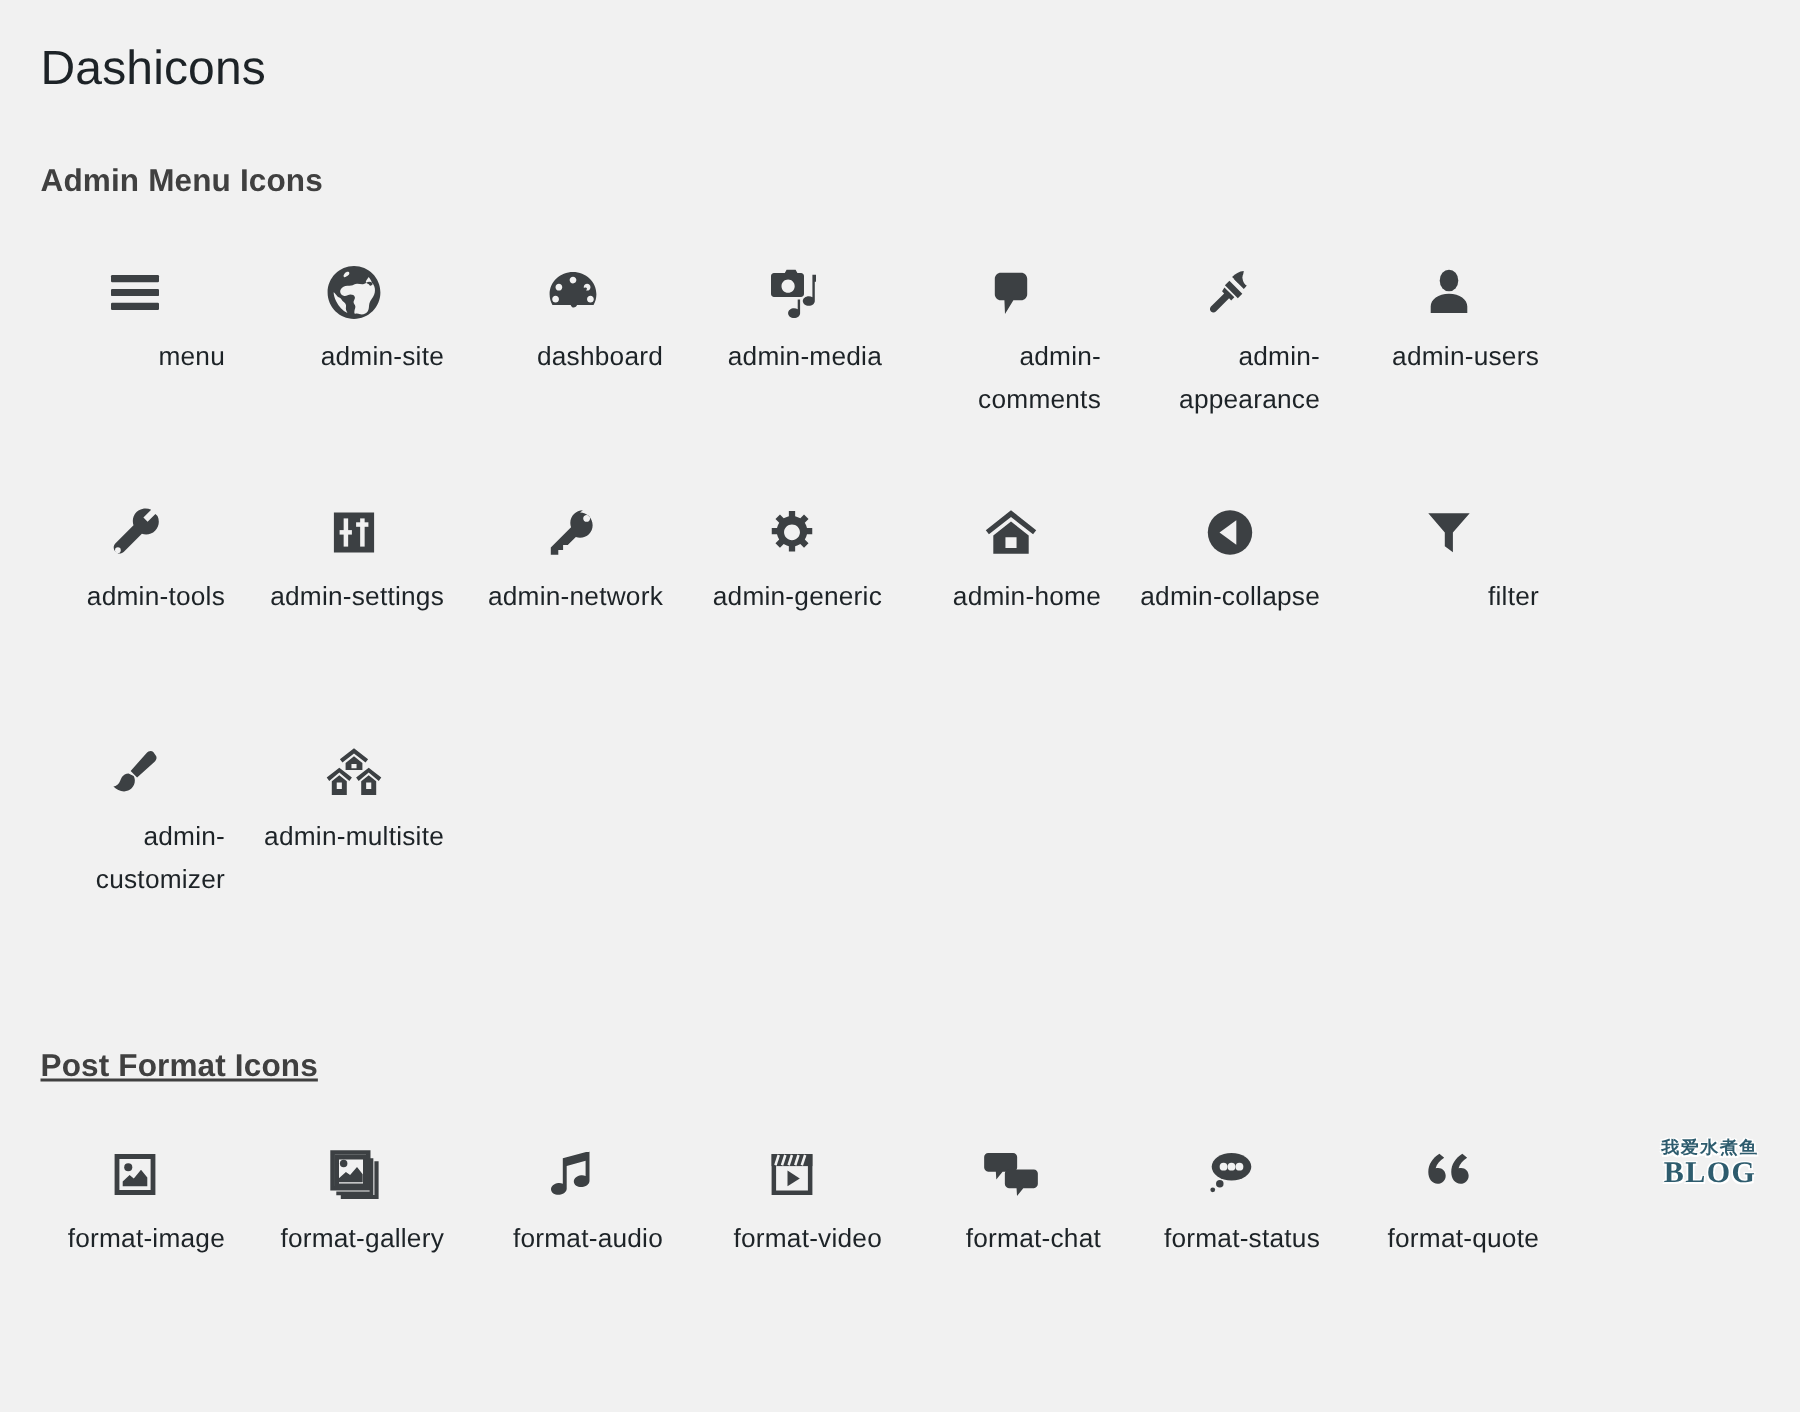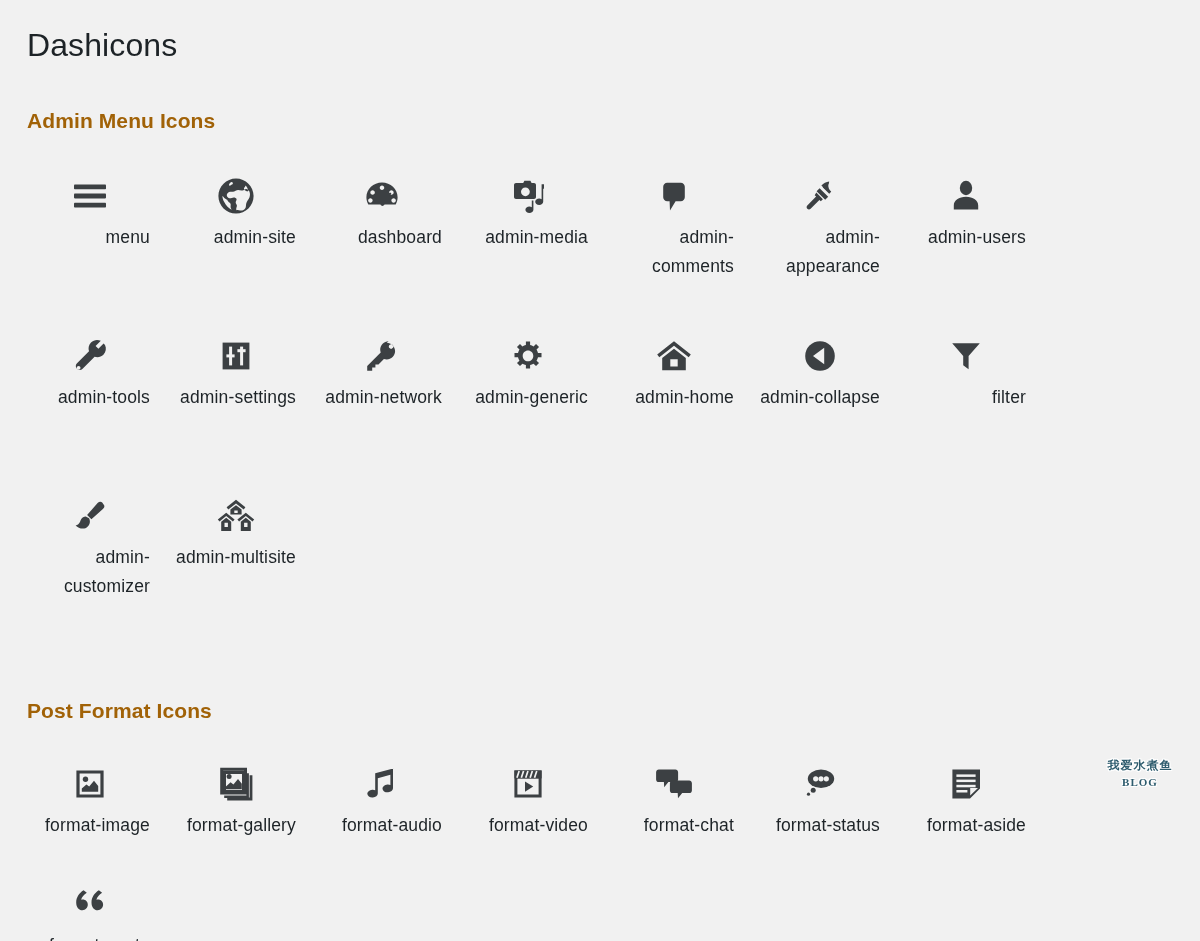--- a/index.html
+++ b/index.html
@@ -31,27 +31,27 @@
     color: #1d2327;
     letter-spacing: 0.1px;
   }
   .section {
     margin: 0;
     padding: 0;
   }
   .section-title {
     font-size: 21px;
     font-weight: 700;
-    color: #a16207;
+    color: #404040;
     margin: 0;
     padding: 0 0 0 10px;
     letter-spacing: 0.1px;
   }
   .section-admin .section-title { padding-top: 45px; }
-  .section-format .section-title { padding-top: 52px; }
+  .section-format .section-title { padding-top: 52px; text-decoration: underline; }
 
   .icon-grid {
     display: flex;
     flex-wrap: wrap;
     padding: 0;
     margin: 0;
     list-style: none;
   }
   .icon-cell {
     width: 146px;
@@ -104,21 +104,21 @@
     color: #2e5c6e;
     letter-spacing: 1px;
     text-shadow:
       -1px -1px 0 #ffffff, 1px -1px 0 #ffffff,
       -1px  1px 0 #ffffff, 1px  1px 0 #ffffff,
        0px  1px 0 #ffffff, 0px -1px 0 #ffffff;
     transform: scaleY(0.95);
   }
   .watermark .wm-en {
     display: block;
-    font-size: 11px;
+    font-size: 20px;
     line-height: 16px;
     font-weight: 700;
     font-family: "Liberation Serif", "DejaVu Serif", serif;
     color: #2e5c6e;
     letter-spacing: 1px;
     text-shadow:
       -1px -1px 0 #ffffff, 1px -1px 0 #ffffff,
       -1px  1px 0 #ffffff, 1px  1px 0 #ffffff;
   }
 </style>
@@ -378,34 +378,20 @@
             <circle cx="7.85" cy="7.4" r="1.3" fill="#f1f1f1"></circle>
             <circle cx="10.5" cy="7.4" r="1.3" fill="#f1f1f1"></circle>
             <circle cx="13.15" cy="7.4" r="1.3" fill="#f1f1f1"></circle>
             <circle cx="6.6" cy="13.1" r="1.25"></circle>
             <circle cx="4.25" cy="15.1" r="0.8"></circle>
           </svg>
         </span>
         <span class="icon-label">format-status</span>
       </li>
 
-      <li class="icon-cell">
-        <span class="glyph">
-          <svg width="40" height="40" viewBox="0 0 20 20" aria-hidden="true">
-            <path d="M3.2 2.8v14.4h8.8l5-5V2.8H3.2zm8.9 13V12h3.9l-3.9 3.8z"></path>
-            <g fill="#f1f1f1">
-              <rect x="5.2" y="5.2" width="9.6" height="1.25"></rect>
-              <rect x="5.2" y="7.8" width="9.6" height="1.25"></rect>
-              <rect x="5.2" y="10.4" width="9.6" height="1.25"></rect>
-              <rect x="5.2" y="13" width="5.5" height="1.25"></rect>
-            </g>
-          </svg>
-        </span>
-        <span class="icon-label">format-aside</span>
-      </li>
 
       <li class="icon-cell">
         <span class="glyph">
           <svg width="40" height="40" viewBox="0 0 20 20" aria-hidden="true">
             <path d="M6.8 3.1C4.5 4.5 3.1 6.7 3.1 9.2c0 2.3 1.3 3.9 3.1 3.9 1.5 0 2.7-1.2 2.7-2.7 0-1.5-1.1-2.6-2.5-2.6-.3 0-.6 0-.85.1.35-1.35 1.4-2.6 2.85-3.5L6.8 3.1z"></path>
             <path d="M14.45 3.1c-2.3 1.4-3.7 3.6-3.7 6.1 0 2.3 1.3 3.9 3.1 3.9 1.5 0 2.7-1.2 2.7-2.7 0-1.5-1.1-2.6-2.5-2.6-.3 0-.6 0-.85.1.35-1.35 1.4-2.6 2.85-3.5l-1.6-1.3z"></path>
           </svg>
         </span>
         <span class="icon-label">format-quote</span>
       </li>

